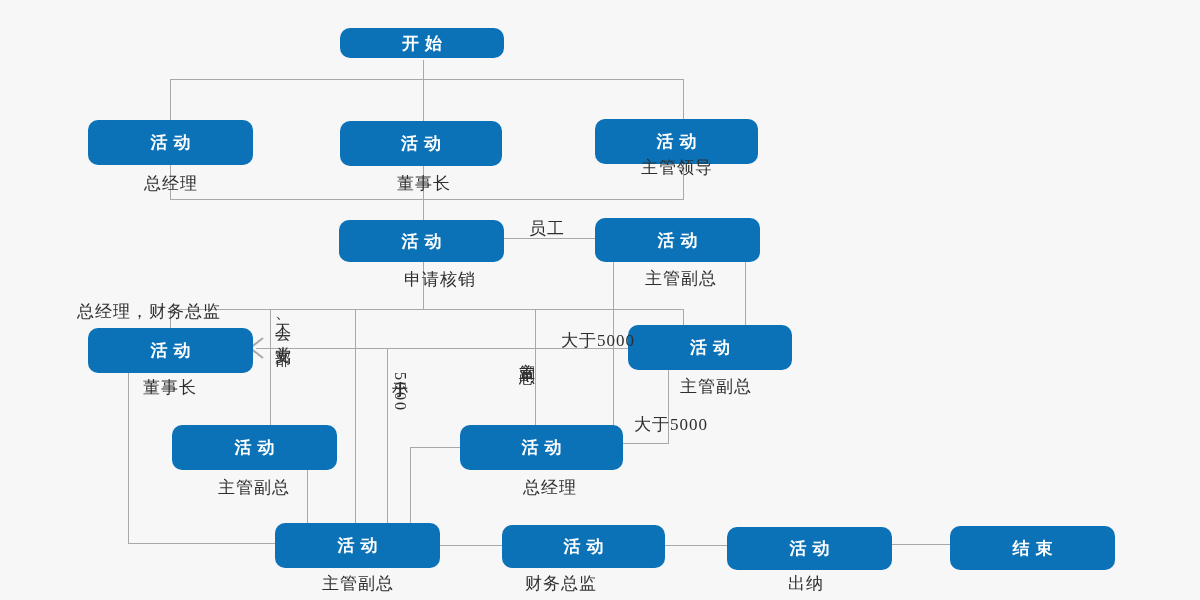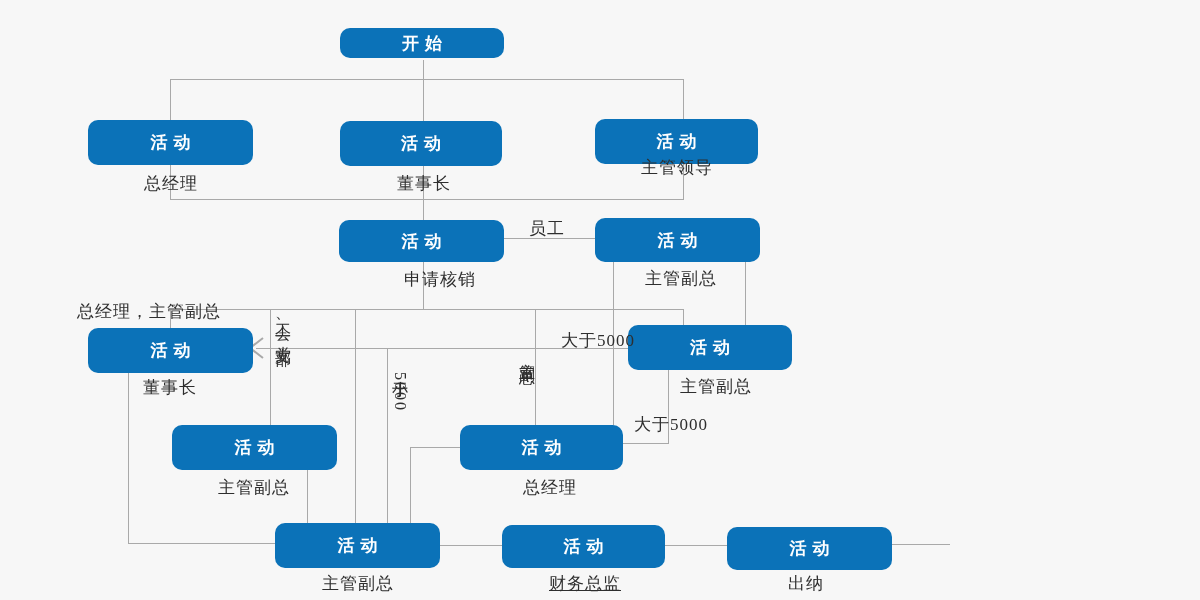--- a/index.html
+++ b/index.html
@@ -94,35 +94,36 @@
 
   <div class="node" style="left:88px;top:328px;width:165px;height:45px;">活动</div>
   <div class="node" style="left:628px;top:325px;width:164px;height:45px;">活动</div>
 
   <div class="node" style="left:172px;top:425px;width:165px;height:45px;">活动</div>
   <div class="node" style="left:460px;top:425px;width:163px;height:45px;">活动</div>
 
   <div class="node" style="left:275px;top:523px;width:165px;height:45px;">活动</div>
   <div class="node" style="left:502px;top:525px;width:163px;height:43px;">活动</div>
   <div class="node" style="left:727px;top:527px;width:165px;height:43px;">活动</div>
+  <div class="node" style="left:950px;top:526px;width:165px;height:44px;">结束</div>
 
   <div class="cap" style="left:116px;top:172px;">总经理</div>
   <div class="cap" style="left:369px;top:172px;">董事长</div>
   <div class="cap" style="left:622px;top:156px;">主管领导</div>
   <div class="cap" style="left:385px;top:268px;">申请核销</div>
   <div class="cap" style="left:626px;top:267px;">主管副总</div>
   <div class="cap" style="left:115px;top:376px;">董事长</div>
   <div class="cap" style="left:661px;top:375px;">主管副总</div>
   <div class="cap" style="left:199px;top:476px;">主管副总</div>
   <div class="cap" style="left:495px;top:476px;">总经理</div>
   <div class="cap" style="left:303px;top:572px;">主管副总</div>
-  <div class="cap" style="left:530px;top:572px;text-decoration:underline;">财务总监</div>
+  <div class="cap" style="left:506px;top:572px;">财务总监</div>
   <div class="cap" style="left:751px;top:572px;">出纳</div>
 
   <div class="elabel" style="left:529px;top:217px;">员工</div>
   <div class="elabel" style="left:561px;top:329px;">大于5000</div>
   <div class="elabel" style="left:634px;top:413px;">大于5000</div>
-  <div class="elabel" style="left:77px;top:300px;">总经理，主管副总</div>
+  <div class="elabel" style="left:77px;top:300px;">总经理，财务总监</div>
   <div class="vlabel" style="left:272px;top:311px;">工会、党支部</div>
   <div class="vlabel" style="left:389px;top:368px;">小于5000</div>
   <div class="vlabel" style="left:516px;top:350px;">主管副总</div>
 
 </div>
 
 </body></html>

